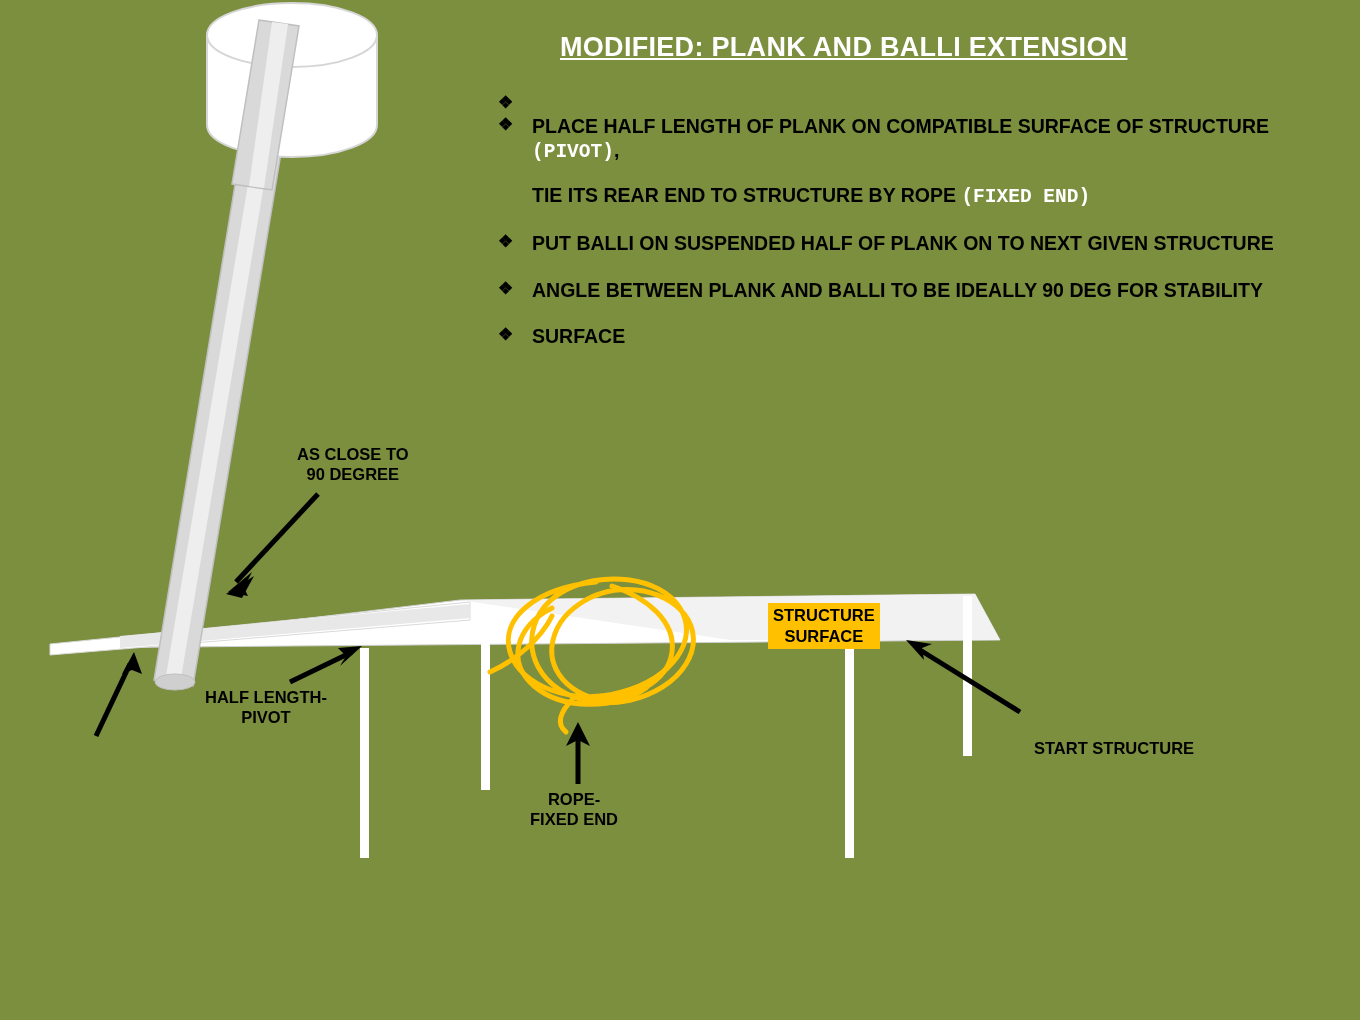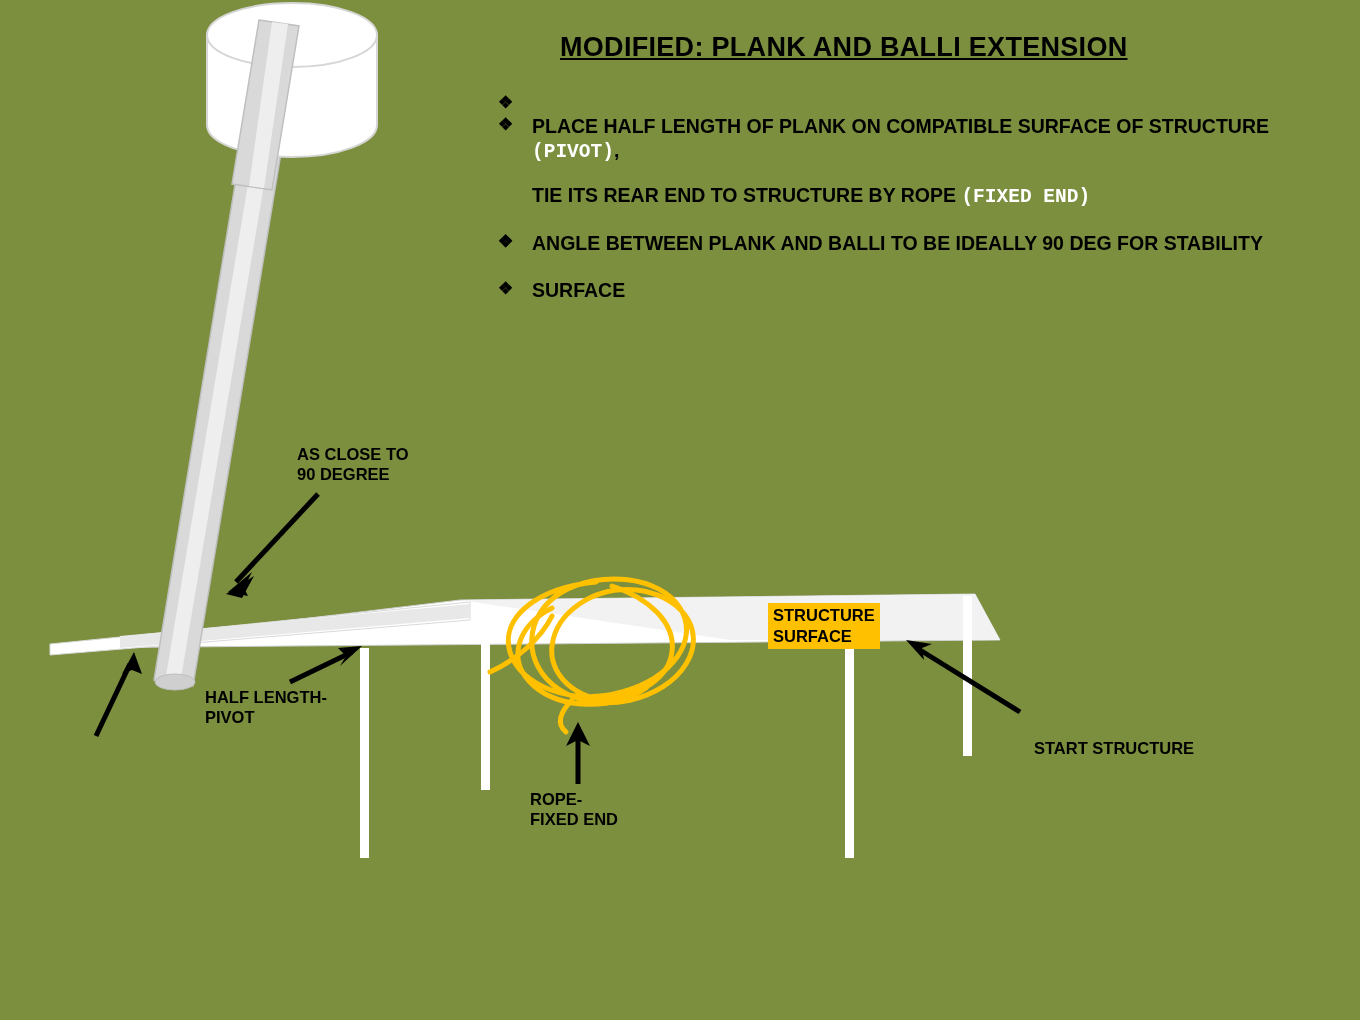--- a/index.html
+++ b/index.html
@@ -20,21 +20,21 @@
     width: 1360px;
     height: 1020px;
     background: #7b8f3f;
   }
   
   #title {
     position: absolute;
     left: 560px;
     top: 32px;
     width: 760px;
-    color: #000000;
+    color: #ffffff;
     font-size: 27px;
     font-weight: bold;
     letter-spacing: 0.3px;
     text-decoration: underline;
     white-space: nowrap;
   }
   
   #bullets {
     position: absolute;
     left: 498px;
@@ -71,20 +71,21 @@
     pointer-events: none;
   }
   
   .lbl {
     position: absolute;
     color: #000;
     font-size: 16.5px;
     font-weight: bold;
     line-height: 1.2;
     white-space: pre-line;
+    text-align: center;
   }
   #lbl-90 { left: 297px; top: 445px; }
   #lbl-half { left: 205px; top: 688px; }
   #lbl-balli { left: 18px; top: 742px; }
   #lbl-rope { left: 530px; top: 790px; }
   #lbl-start { left: 1034px; top: 705px; margin-top: 34px; }
   #lbl-surface {
     left: 768px; top: 603px;
     background: #ffc000;
     padding: 2px 5px 3px 5px;
@@ -175,20 +176,21 @@
     </div>
 
     <div class="bullet">
       <span class="marker">❖</span>
       <span>PLACE HALF LENGTH OF PLANK ON COMPATIBLE SURFACE OF STRUCTURE </span><span class="red">(PIVOT)</span><span>,</span>
       <span class="line2"><span>TIE ITS REAR END TO STRUCTURE BY ROPE </span><span class="red">(FIXED END)</span></span>
     </div>
 
     <div class="bullet">
       <span class="marker">❖</span>
+      <span>PUT BALLI ON SUSPENDED HALF OF PLANK ON TO NEXT GIVEN STRUCTURE</span>
     </div>
 
     <div class="bullet">
       <span class="marker">❖</span>
       <span>ANGLE BETWEEN PLANK AND BALLI TO BE IDEALLY  90 DEG FOR STABILITY</span>
     </div>
 
     <div class="bullet">
       <span class="marker">❖</span>
       <span class="line2">SURFACE</span>

